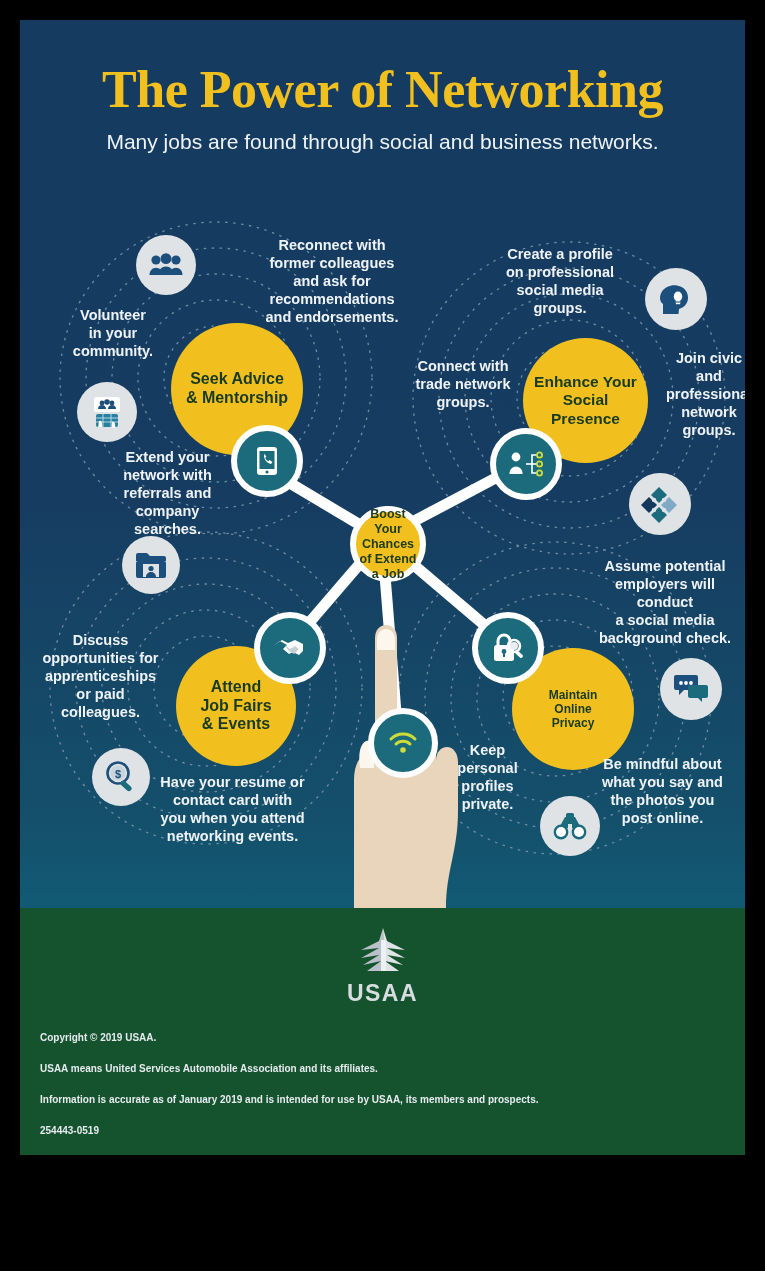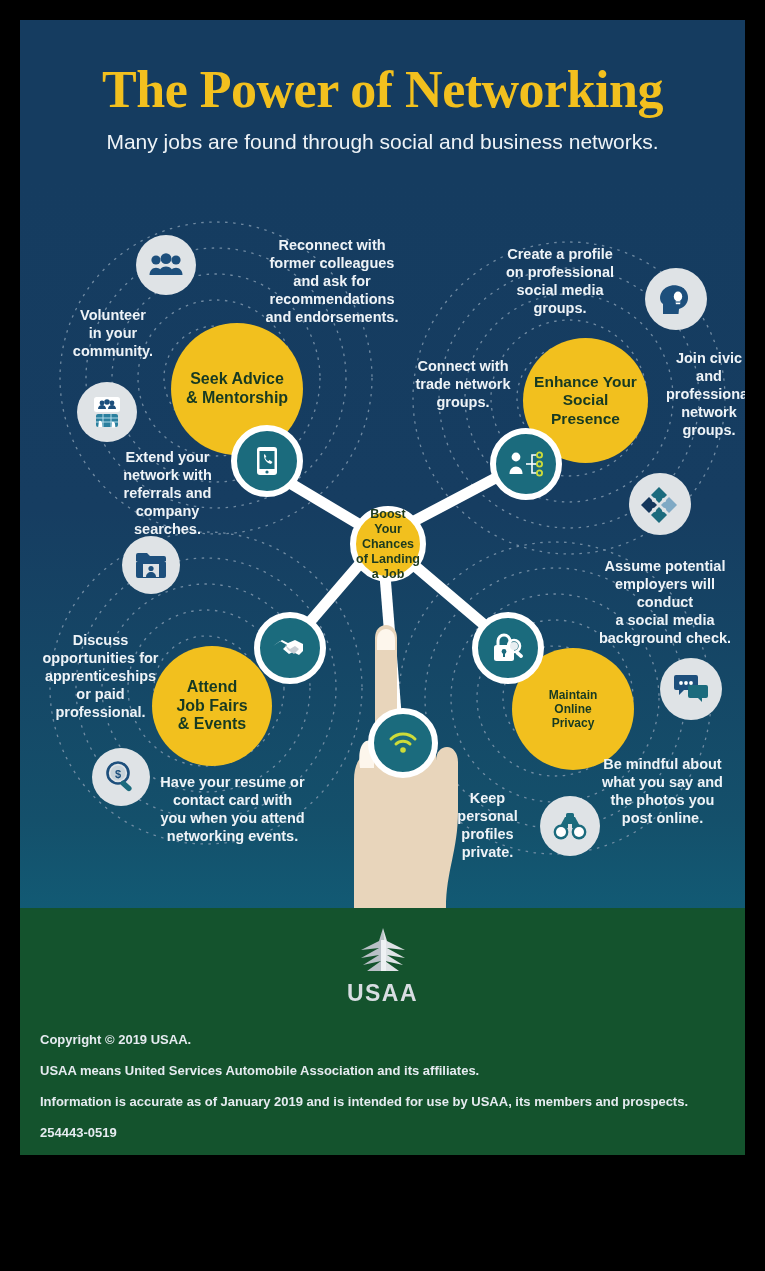--- a/index.html
+++ b/index.html
@@ -37,21 +37,21 @@
   .node svg,.sat svg{display:block;}
 
   .note{position:absolute;color:#eef3f7;font-size:14.5px;font-weight:bold;
         line-height:1.24;text-align:center;}
 
   
   #footer{position:absolute;left:0;top:888px;width:725px;height:247px;background:#14532d;}
   #logo{position:absolute;left:0;top:18px;width:725px;text-align:center;}
   #logo-word{font-family:"Liberation Sans", sans-serif;font-weight:bold;
              font-size:23px;color:#d8dde2;letter-spacing:1.5px;margin-top:-2px;}
-  .legal{position:absolute;left:20px;color:#e6ebf0;font-size:13px;font-weight:bold;}
+  .legal{position:absolute;left:20px;color:#e6ebf0;font-size:10px;font-weight:bold;}
   .l1{top:124px;} .l2{top:155px;} .l3{top:186px;} .l4{top:217px;}
 </style>
 </head>
 <body>
 
 <div id="poster">
 
   <div id="header">
     <div id="title">The Power of Networking</div>
     <div id="subtitle">Many jobs are found through social and business networks.</div>
@@ -209,21 +209,21 @@
 groups.</div>
     <div class="note" style="left:383px;top:178px;width:120px;white-space:pre-line;">Connect with
 trade network
 groups.</div>
     <div class="note" style="left:634px;top:170px;width:110px;white-space:pre-line;">Join civic
 and
 professional
 network
 groups.</div>
 
-    <div class="yellow-circle" style="left:132px;top:466px;width:120px;height:120px;font-size:16px;">
+    <div class="yellow-circle" style="left:156px;top:466px;width:120px;height:120px;font-size:16px;">
       <div>
         <div>Attend</div>
         <div>Job Fairs</div>
         <div>&amp; Events</div>
       </div>
     </div>
     <div class="node" style="left:234px;top:432px;width:60px;height:60px;">
       <svg width="36" height="22" viewBox="0 0 36 22">
         <path d="M1 9l7-5 7 4-4 4 6 5 4-2 6 3 4-4V7l-8-4-7 3-6-3z" fill="#ffffff"></path>
         <path d="M13 8l5 4 5-3 4 3-5 5-6-4z" fill="#c7ced4"></path>
@@ -243,21 +243,21 @@
         <circle cx="14" cy="13" r="10.5" fill="none" stroke="#1d4f7c" stroke-width="2.6"></circle>
         <circle cx="14" cy="13" r="7.5" fill="#c8d3da"></circle>
         <text x="14" y="18" font-size="11" font-weight="bold" fill="#1d4f7c" text-anchor="middle" font-family="Liberation Sans, sans-serif">$</text>
         <rect x="19" y="19.5" width="13" height="5.4" rx="2.6" fill="#1b6b7d" transform="rotate(42 19 19.5)"></rect>
       </svg>
     </div>
     <div class="note" style="left:13px;top:452px;width:135px;white-space:pre-line;">Discuss
 opportunities for
 apprenticeships
 or paid
-professional.</div>
+colleagues.</div>
     <div class="note" style="left:125px;top:594px;width:175px;white-space:pre-line;">Have your resume or
 contact card with
 you when you attend
 networking events.</div>
 
     <div class="yellow-circle" style="left:492px;top:468px;width:122px;height:122px;font-size:12px;">
       <div>
         <div>Maintain</div>
         <div>Online</div>
         <div>Privacy</div>
@@ -293,34 +293,34 @@
         <circle cx="9" cy="21" r="7.4" fill="#1b6b7d"></circle>
           <circle cx="27" cy="21" r="7.4" fill="#1b6b7d"></circle>
         <circle cx="9" cy="21" r="5" fill="#ffffff"></circle>
           <circle cx="27" cy="21" r="5" fill="#ffffff"></circle>
       </svg>
     </div>
     <div class="note" style="left:565px;top:378px;width:160px;white-space:pre-line;">Assume potential
 employers will conduct
 a social media
 background check.</div>
-    <div class="note" style="left:415px;top:562px;width:105px;white-space:pre-line;margin-top:48px;">Keep
+    <div class="note" style="left:415px;top:562px;width:105px;white-space:pre-line;">Keep
 personal
 profiles
 private.</div>
     <div class="note" style="left:565px;top:576px;width:155px;white-space:pre-line;">Be mindful about
 what you say and
 the photos you
 post online.</div>
 
     <div class="hub" style="left:330px;top:326px;width:64px;height:64px;">
       <div>
         <div>Boost Your</div>
         <div>Chances</div>
-        <div>of Landing</div>
+        <div>of Extend</div>
         <div>a Job</div>
       </div>
     </div>
 
     <svg class="layer" viewBox="0 0 725 728">
       <path d="M334 728V600c0-16 6-26 16-26 9 0 14 8 14 18v-16c0-11 6-18 14-18s13 7 13 17v-3c0-10 6-16 13-16s12 6 12 16v9c0-9 5-14 11-14s11 6 11 15v49c0 40-12 60-12 97v30z" fill="#e8d5bb"></path>
       <path d="M355 600V458c0-8 5-13 11-13s11 5 11 13v120" fill="#e8d5bb"></path>
       <path d="M357 460c0-7 4-11 9-11s9 4 9 11v10h-18z" fill="#fdf6ec"></path>
       <path d="M340 588c-2-14 0-24 6-27 5-2 8 2 8 9v18z" fill="#fdf6ec"></path>
     </svg>

